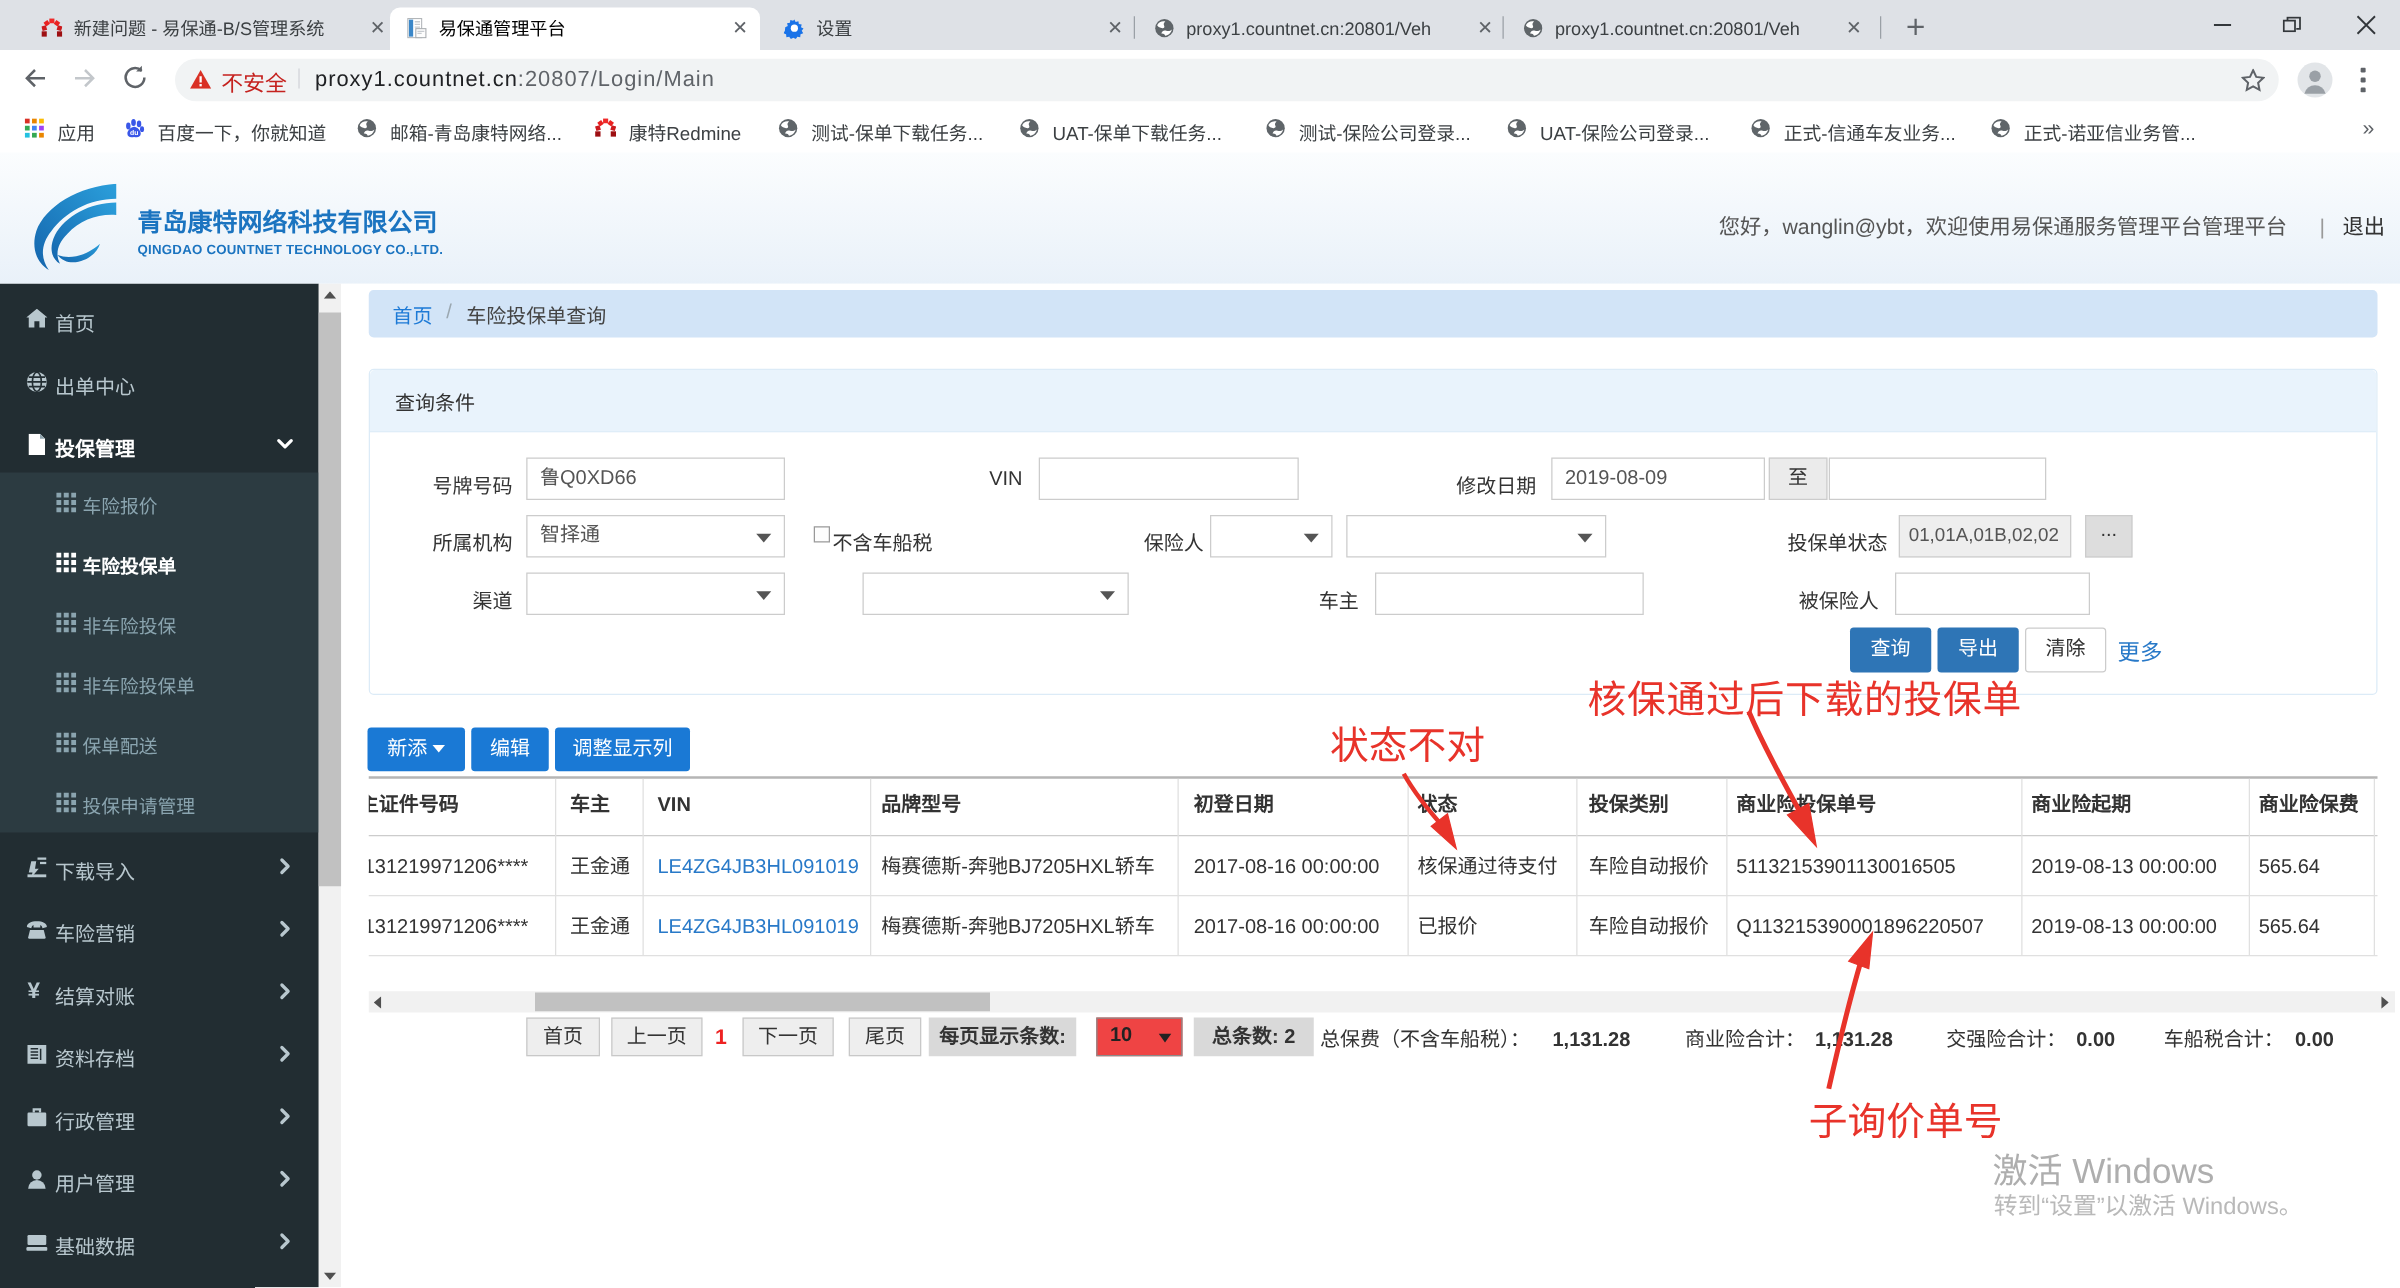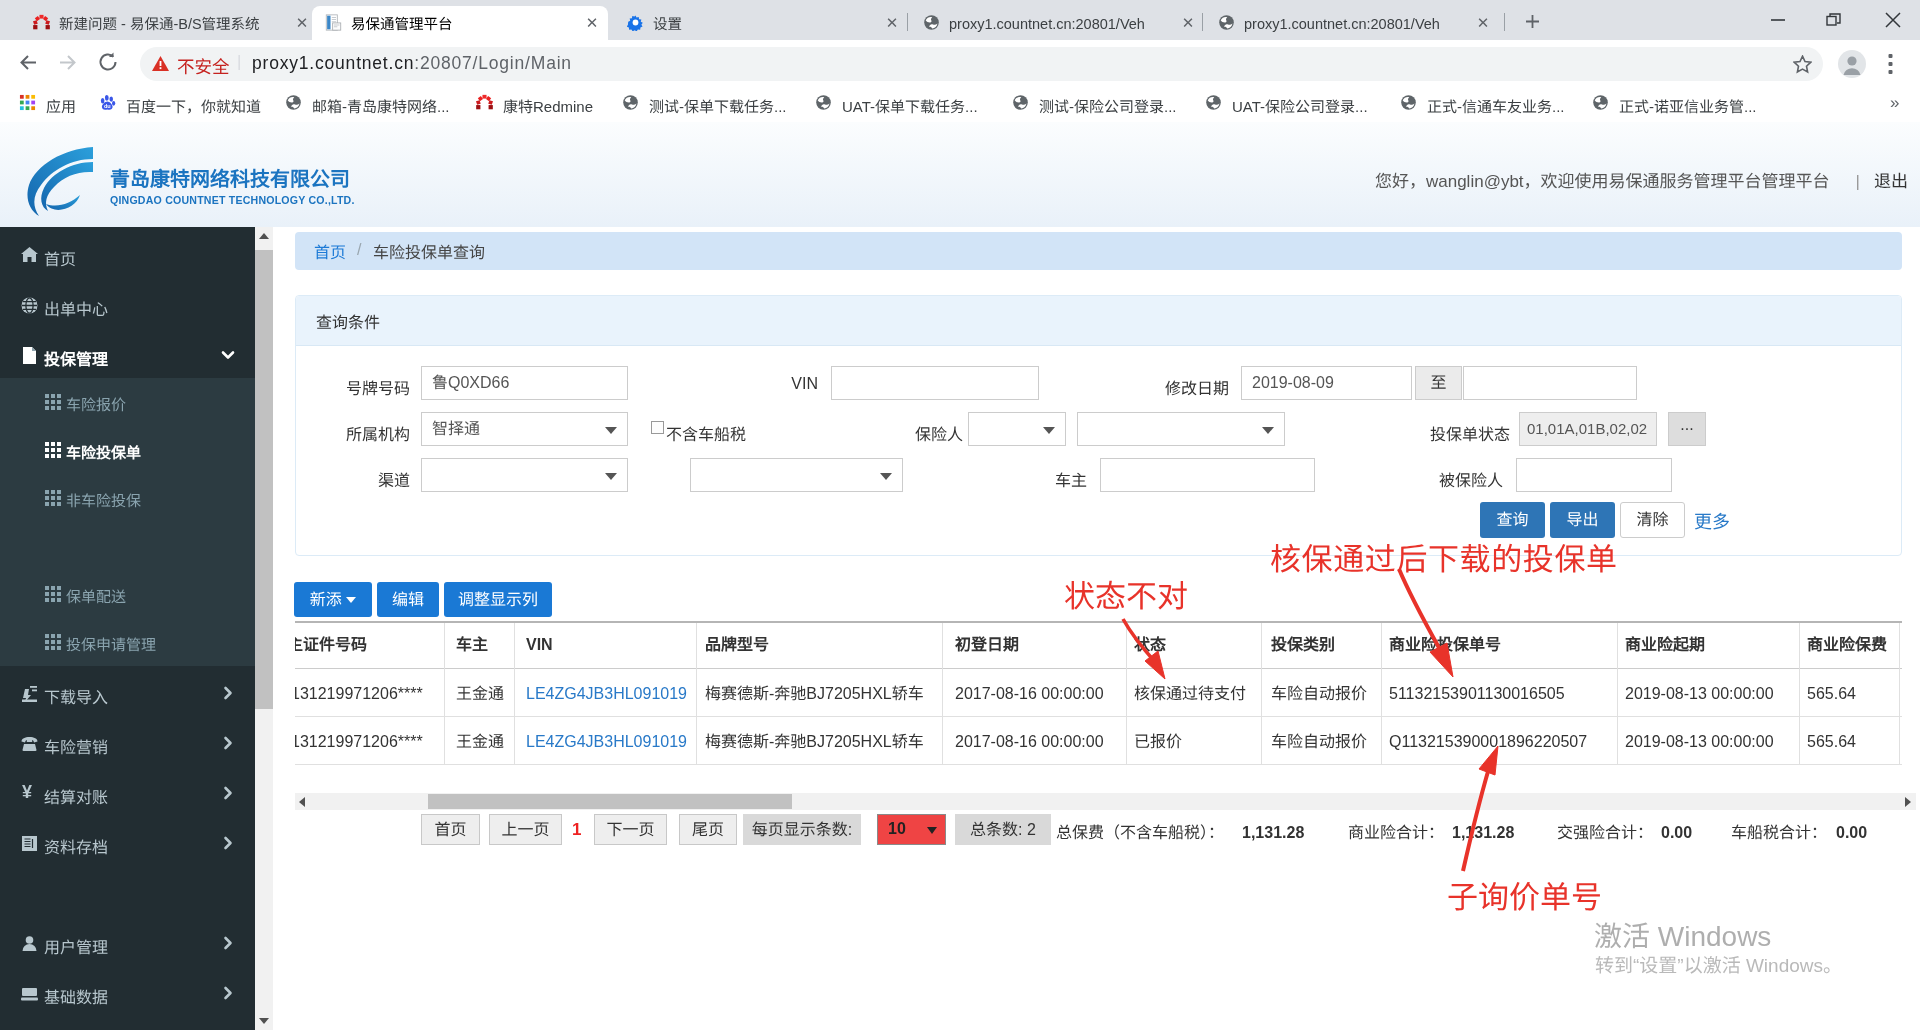--- a/index.html
+++ b/index.html
@@ -46,21 +46,21 @@
 .finput{position:absolute;height:34px;border:1px solid #ccc;background:#fff;font-size:16px;color:#555;line-height:32px;padding-left:10px;white-space:nowrap}
 .fsel .car{position:absolute;right:10px;top:14px;width:0;height:0;border-left:6px solid transparent;border-right:6px solid transparent;border-top:7px solid #555}
 .btn{position:absolute;border-radius:3px;color:#fff;font-size:16px;text-align:center}
 
 .th,.td{position:absolute;font-size:16px;color:#333;white-space:nowrap;height:24px;line-height:24px}
 .th{font-weight:bold}
 .vline{position:absolute;width:1px;background:#e0e0e0}
 .hline{position:absolute;height:1px;background:#e0e0e0}
 
 .pgbox{position:absolute;top:587px;height:31px;background:#eeeeee;border:1px solid #c8c8c8;font-size:16px;color:#333;text-align:center}
-.pglab{position:absolute;top:587px;height:31px;background:#d9d9d9;font-size:16px;color:#333;font-weight:normal;text-align:center}
+.pglab{position:absolute;top:587px;height:31px;background:#d9d9d9;font-size:16px;color:#333;font-weight:bold;text-align:center}
 .tot{position:absolute;top:590px;height:31px;line-height:31px;font-size:16px;color:#333;white-space:nowrap}
 
 .red{position:absolute;color:#e8332a;font-family:"Liberation Serif",serif;white-space:nowrap}
 
 #wm1{position:absolute;left:1594px;top:921px;font-size:28px;line-height:32px;color:#9b9b9b;opacity:.8}
 #wm2{position:absolute;left:1595px;top:954px;font-size:19px;line-height:24px;color:#a8a8a8;opacity:.8}
 </style>
 </head>
 <body>
 <div id="page">
@@ -328,20 +328,26 @@
             <use href="#i-grid"></use>
           </svg>
           <span class="mt" style="font-weight:bold">车险投保单</span>
         </div>
       <div class="smi" style="top:96px">
           <svg class="ic" style="color:#8aa4af">
             <use href="#i-grid"></use>
           </svg>
           <span class="mt">非车险投保</span>
         </div>
+      <div class="smi" style="top:144px">
+          <svg class="ic" style="color:#8aa4af">
+            <use href="#i-grid"></use>
+          </svg>
+          <span class="mt">非车险投保单</span>
+        </div>
       <div class="smi" style="top:192px">
           <svg class="ic" style="color:#8aa4af">
             <use href="#i-grid"></use>
           </svg>
           <span class="mt">保单配送</span>
         </div>
       <div class="smi" style="top:240px">
           <svg class="ic" style="color:#8aa4af">
             <use href="#i-grid"></use>
           </svg>
@@ -376,20 +382,30 @@
       <svg class="chev" style="color:#b8c7ce">
           <use href="#i-chev"></use>
         </svg>
     </div>
     <div class="mi" style="top:591px">
       <svg class="ic" viewBox="0 0 17 17">
           <rect x="1" y="1" width="15" height="15" fill="#b8c7ce"></rect>
           <path d="M3.5 4h6M3.5 6.5h6M3.5 9h6M3.5 11.5h6M11.5 4v9" stroke="#222d32" stroke-width="1.2"></path>
         </svg>
       <span class="mt">资料存档</span>
+      <svg class="chev" style="color:#b8c7ce">
+          <use href="#i-chev"></use>
+        </svg>
+    </div>
+    <div class="mi" style="top:641px">
+      <svg class="ic" viewBox="0 0 17 17">
+          <rect x="1" y="5" width="15" height="11" rx="1" fill="#b8c7ce"></rect>
+          <path d="M6 5V2.5h5V5" fill="none" stroke="#b8c7ce" stroke-width="1.8"></path>
+        </svg>
+      <span class="mt">行政管理</span>
       <svg class="chev" style="color:#b8c7ce">
           <use href="#i-chev"></use>
         </svg>
     </div>
     <div class="mi" style="top:691px">
       <svg class="ic" viewBox="0 0 17 17">
           <circle cx="8.5" cy="5" r="3.8" fill="#b8c7ce"></circle>
           <path d="M1.5 16a7 7 0 0114 0z" fill="#b8c7ce"></path>
         </svg>
       <span class="mt">用户管理</span>

